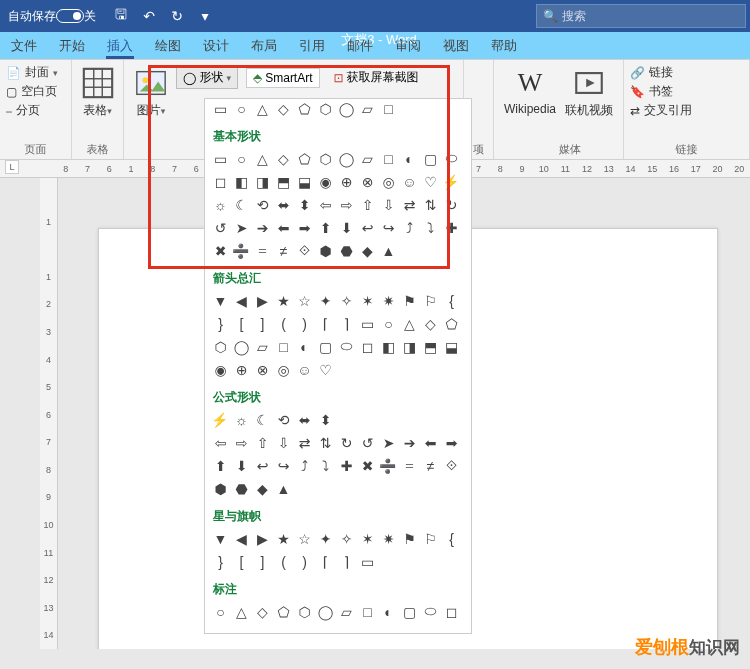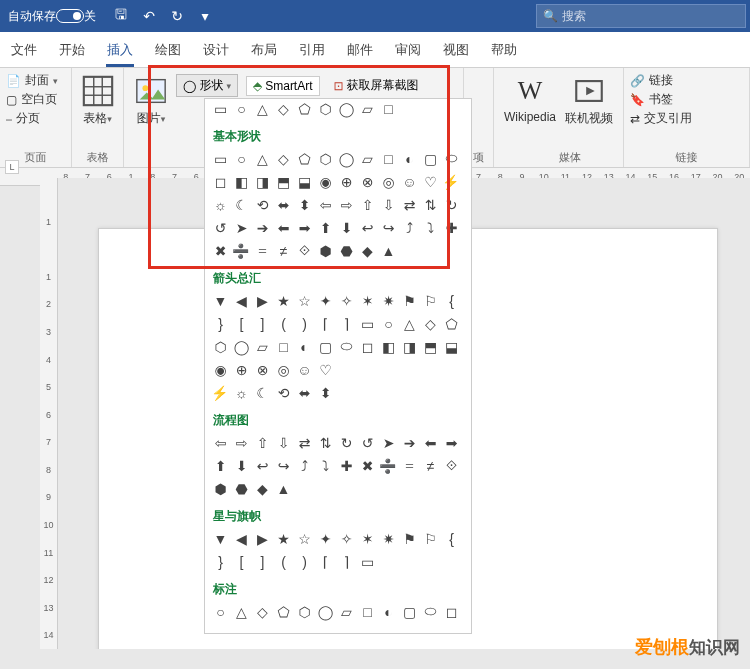--- a/index.html
+++ b/index.html
@@ -11,21 +11,21 @@
   .toggle { width: 28px; height: 14px; border: 1px solid #fff; border-radius: 7px; display: flex; align-items: center; padding: 0 2px; justify-content: flex-end; }
   .toggle-dot { width: 8px; height: 8px; background: #fff; border-radius: 50%; }
   .qat { display: flex; gap: 10px; padding: 0 8px; align-items: center; }
   .qat-icon { width: 18px; height: 18px; display: flex; align-items: center; justify-content: center; color: #fff; font-size: 14px; }
   .title-center { flex: 1; text-align: center; font-size: 13px; margin-top: 48px; }
   .searchbox { width: 210px; height: 24px; background: #4a6fa5; border: 1px solid #6a8bbf; display: flex; align-items: center; padding: 0 6px; gap: 4px; margin-right: 4px; }
   .search-icon { color: #fff; }
   .search-ph { color: #cfd8e8; font-size: 12px; }
   
   
-  .tabs { height: 36px; background: #ffffff; display: flex; align-items: flex-end; border-bottom: 1px solid #d0d0d0; }
+  .tabs { height: 28px; background: #7dd3fc; display: flex; align-items: flex-end; border-bottom: 1px solid #d0d0d0; }
   .tab { padding: 0 11px; font-size: 13px; color: #444; height: 100%; display: flex; align-items: center; position: relative; }
   .tab.active { color: #2b579a; }
   .tab.active::after { content: ""; position: absolute; bottom: 0; left: 10px; right: 10px; height: 3px; background: #2b579a; }
   
   
   .ribbon { height: 100px; background: #f3f3f3; display: flex; border-bottom: 1px solid #d0d0d0; }
   .group { border-right: 1px solid #d8d8d8; display: flex; flex-direction: column; justify-content: space-between; padding: 4px 6px 2px; }
   .group-label { font-size: 11px; color: #666; text-align: center; }
   .group-items { display: flex; flex-direction: column; gap: 2px; font-size: 12px; color: #333; }
   .group-item { display: flex; align-items: center; gap: 4px; }
@@ -395,29 +395,29 @@
       <div class="shape-cell">⬓</div>
     </div>
     <div class="shapes-grid">
       <div class="shape-cell">◉</div>
       <div class="shape-cell">⊕</div>
       <div class="shape-cell">⊗</div>
       <div class="shape-cell">◎</div>
       <div class="shape-cell">☺</div>
       <div class="shape-cell">♡</div>
     </div>
+    <div class="shapes-section-title">公式形状</div>
     <div class="shapes-grid">
       <div class="shape-cell">⚡</div>
       <div class="shape-cell">☼</div>
       <div class="shape-cell">☾</div>
       <div class="shape-cell">⟲</div>
       <div class="shape-cell">⬌</div>
       <div class="shape-cell">⬍</div>
     </div>
-    <div class="shapes-section-title">流程图</div>
     <div class="shapes-grid">
       <div class="shape-cell">⇦</div>
       <div class="shape-cell">⇨</div>
       <div class="shape-cell">⇧</div>
       <div class="shape-cell">⇩</div>
       <div class="shape-cell">⇄</div>
       <div class="shape-cell">⇅</div>
       <div class="shape-cell">↻</div>
       <div class="shape-cell">↺</div>
       <div class="shape-cell">➤</div>

